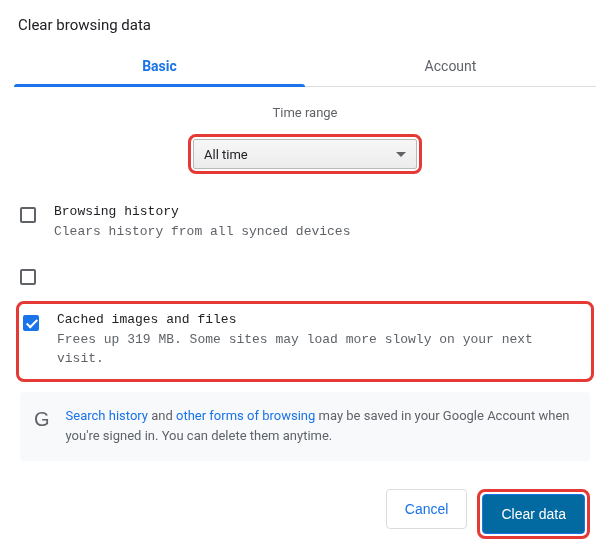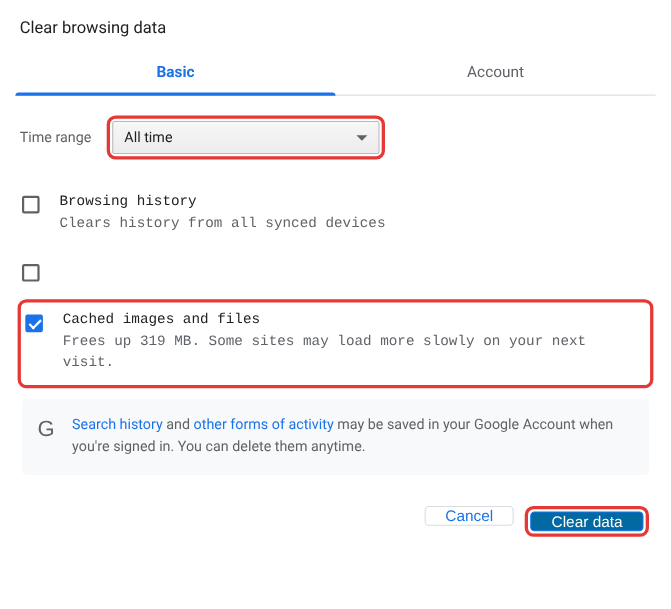--- a/index.html
+++ b/index.html
@@ -40,36 +40,37 @@
       left: 0; right: 0; bottom: -1px;
       height: 3px;
       background: #1a73e8;
       border-radius: 3px 3px 0 0;
     }
     .time-row {
       display: flex;
       align-items: center;
       gap: 14px;
       padding: 18px 4px 20px 4px;
+      flex-direction: column;
     }
     .time-label {
       color: #5f6368;
       font-size: 13px;
     }
     .select-wrap {
       position: relative;
       border: 3px solid #e53935;
       border-radius: 8px;
       padding: 2px;
     }
     .select {
       display: flex;
       align-items: center;
       justify-content: space-between;
-      width: 243px;
+      width: 224px;
       height: 30px;
       border: 1px solid #b9b9b9;
       background: linear-gradient(#f7f7f7,#ececec);
       padding: 0 10px;
       font-size: 13px;
       color: #202124;
       cursor: pointer;
       border-radius: 2px;
     }
     .caret {
@@ -145,21 +146,21 @@
       line-height: 1.6;
     }
     .link { color: #1a73e8; }
     .actions {
       display: flex;
       justify-content: flex-end;
       gap: 10px;
       padding: 28px 6px 6px 6px;
     }
     .btn {
-      height: 18px;
+      height: 40px;
       padding: 0 18px;
       border-radius: 4px;
       font-size: 14px;
       font-weight: 500;
       cursor: pointer;
       border: 1px solid #dadce0;
       background: #fff;
       color: #1a73e8;
     }
     .btn.primary {
@@ -210,21 +211,21 @@
     <div class="checkbox checked"></div>
     <div class="opt-text">
       <div class="opt-title">Cached images and files</div>
       <div class="opt-desc">Frees up 319 MB. Some sites may load more slowly on your next visit.</div>
     </div>
   </div>
 
   <div class="info-box">
     <div class="g-logo">G</div>
     <div class="info-text">
-      <span class="link">Search history</span><span> and </span><span class="link">other forms of activity</span><span> may be saved in your Google Account when you're signed in. You can delete them anytime.</span>
+      <span class="link">Search history</span><span> and </span><span class="link">other forms of browsing</span><span> may be saved in your Google Account when you're signed in. You can delete them anytime.</span>
     </div>
   </div>
 
   <div class="actions">
     <button class="btn">Cancel</button>
     <div class="primary-wrap">
       <button class="btn primary">Clear data</button>
     </div>
   </div>
 </div>

